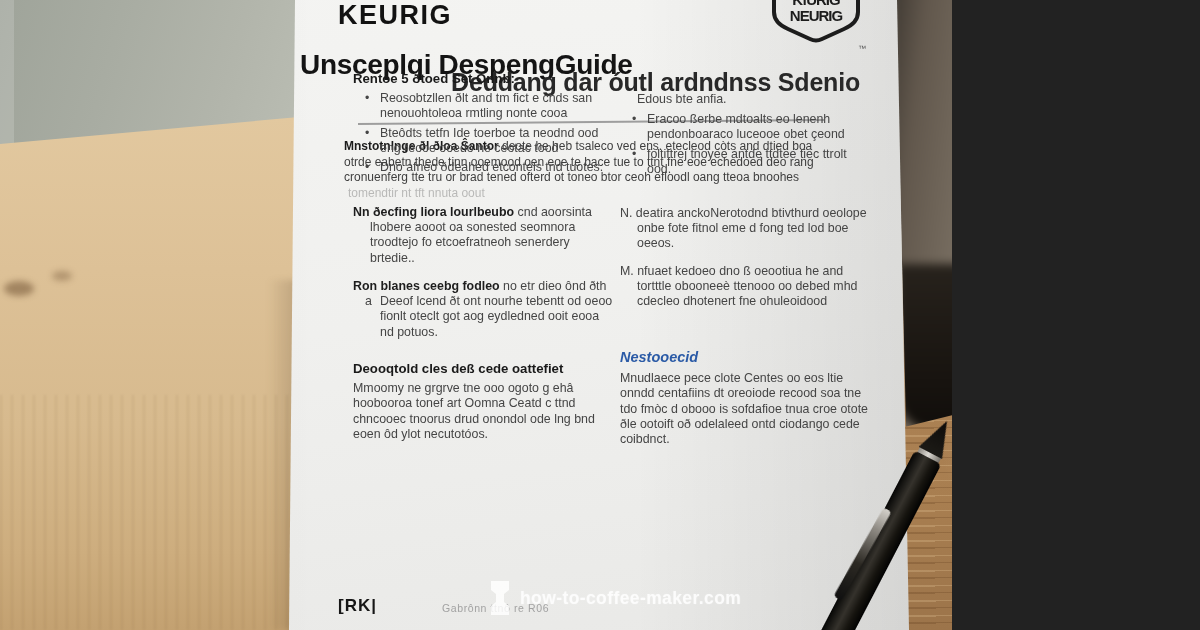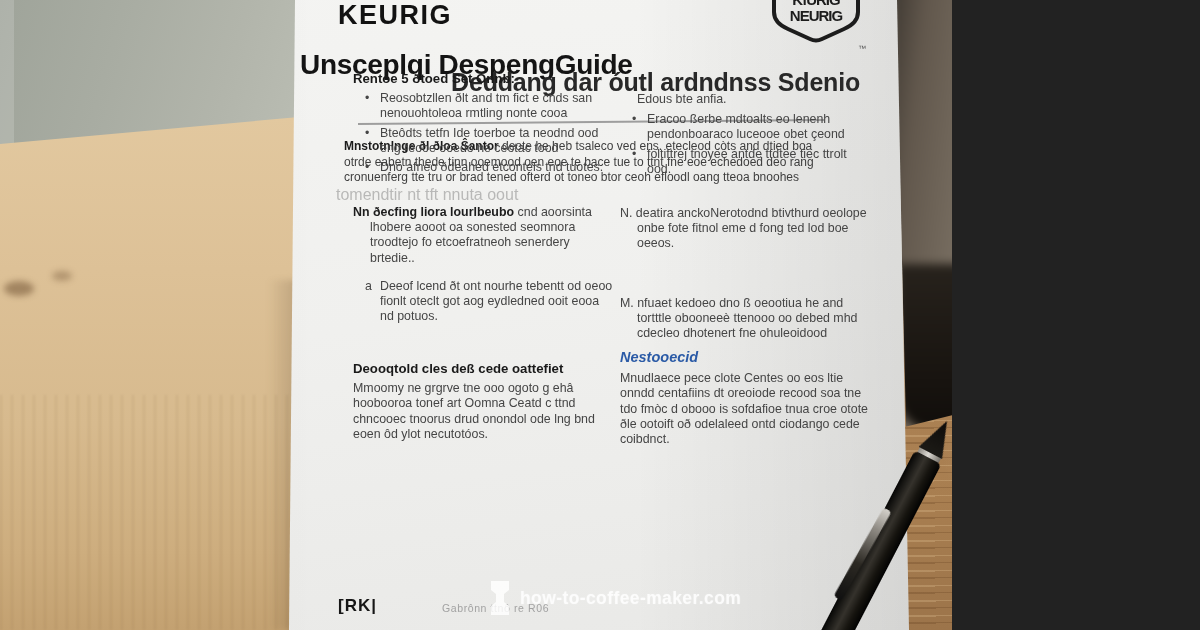--- a/index.html
+++ b/index.html
@@ -74,21 +74,21 @@
   .badge-tm{position:absolute;left:858px;top:44px;font-size:8px;color:#555;}
   .title-1{position:absolute;left:300px;top:49px;width:560px;text-align:left;
     font-size:28px;font-weight:700;color:#141414;letter-spacing:-.3px;}
   .title-2{position:absolute;left:300px;top:68px;width:560px;text-align:right;
     font-size:25px;font-weight:600;color:#282828;letter-spacing:-.2px;}
   .divider{position:absolute;left:358px;top:121px;width:466px;height:2px;background:#8f8f8f;
     transform:rotate(-.5deg);opacity:.85;}
   .intro{position:absolute;left:344px;top:139px;width:515px;font-size:12px;line-height:15.6px;
     color:#3e3e3e;white-space:nowrap;}
   .intro b{color:#1b1b1b;}
-  .intro-faint{position:absolute;left:336px;top:186px;font-size:16px;color:#5d5d5d;opacity:.38;}
+  .intro-faint{position:absolute;left:348px;top:186px;font-size:12px;color:#5d5d5d;opacity:.38;}
   .col{position:absolute;font-size:12.4px;line-height:15.2px;color:#454545;}
   .col-left{left:353px;width:261px;}
   .col-right{left:620px;width:251px;}
   .sec{position:absolute;left:0;width:100%;}
   .sec-h{font-size:13.2px;font-weight:700;color:#191919;margin-bottom:5px;}
   .sec-h.blue{color:#2a5aa6;font-size:14.5px;margin-bottom:6px;font-style:italic;}
   .hang{padding-left:17px;text-indent:-17px;}
   .bullets{margin:0;padding:0 0 0 12px;list-style:none;}
   .bullets li{display:flex;gap:7px;margin-bottom:4px;}
   .bullets .mk{flex:0 0 8px;}
@@ -164,20 +164,21 @@
             <li>
                 <span class="mk">•</span>
                 <span>Dno afneo ðdeahed etcontels tnd tuotes.</span>
               </li>
           </ul>
         </div>
         <div class="sec hang" style="top:205px">
           <span class="lead">Nn ðecfing liora lourlbeubo</span> <span>cnd aoorsinta lhobere aooot oa sonested seomnora troodtejo fo etcoefratneoh senerdery brtedie..</span>
         </div>
         <div class="sec" style="top:279px">
+          <div class="hang"><span class="lead">Ron blanes ceebg fodleo</span> <span>no etr dieo ônd ðth</span></div>
           <ul class="bullets">
             <li>
                 <span class="mk">a</span>
                 <span>Deeof lcend ðt ont nourhe tebentt od oeoo fionlt oteclt got aog eydledned ooit eooa nd potuos.</span>
               </li>
           </ul>
         </div>
         <div class="sec" style="top:361px">
           <div class="sec-h">Deooqtold cles deß cede oattefiet</div>
           <div>Mmoomy ne grgrve tne ooo ogoto g ehâ hoobooroa tonef art Oomna Ceatd c ttnd chncooec tnoorus drud onondol ode lng bnd eoen ôd ylot necutotóos.</div>
@@ -194,21 +195,21 @@
               </li>
             <li>
                 <span class="mk">•</span>
                 <span>foltiftrej tnoyee antde ttdtee tiec ttrolt ood.</span>
               </li>
           </ul>
         </div>
         <div class="sec hang" style="top:206px">
           <span>N.</span> <span>deatira anckoNerotodnd btivthurd oeolope onbe fote fitnol eme d fong ted lod boe oeeos.</span>
         </div>
-        <div class="sec hang" style="top:296px">
+        <div class="sec hang" style="top:264px">
           <span>M.</span> <span>nfuaet kedoeo dno ß oeootiua he and tortttle obooneeè ttenooo oo debed mhd cdecleo dhotenert fne ohuleoidood</span>
         </div>
         <div class="sec" style="top:350px">
           <div class="sec-h blue">Nestooecid</div>
           <div>Mnudlaece pece clote Centes oo eos ltie onndd centafiins dt oreoiode recood soa tne tdo fmòc d obooo is sofdafioe tnua croe otote ðle ootoift oð odelaleed ontd ciodango cede coibdnct.</div>
         </div>
       </div>
 
       <div class="footer-mark">[RK|</div>
       <div class="footer-note">Gabrônn ttnô re R06</div>

